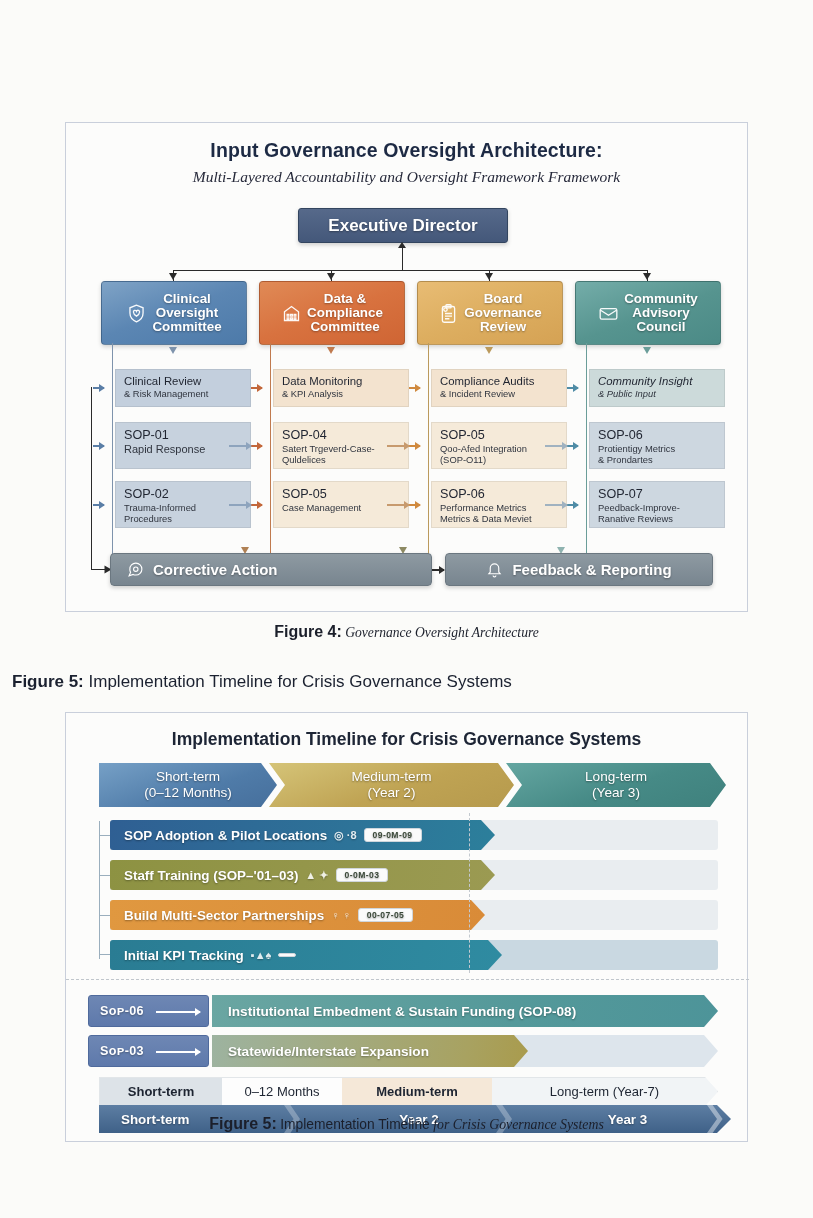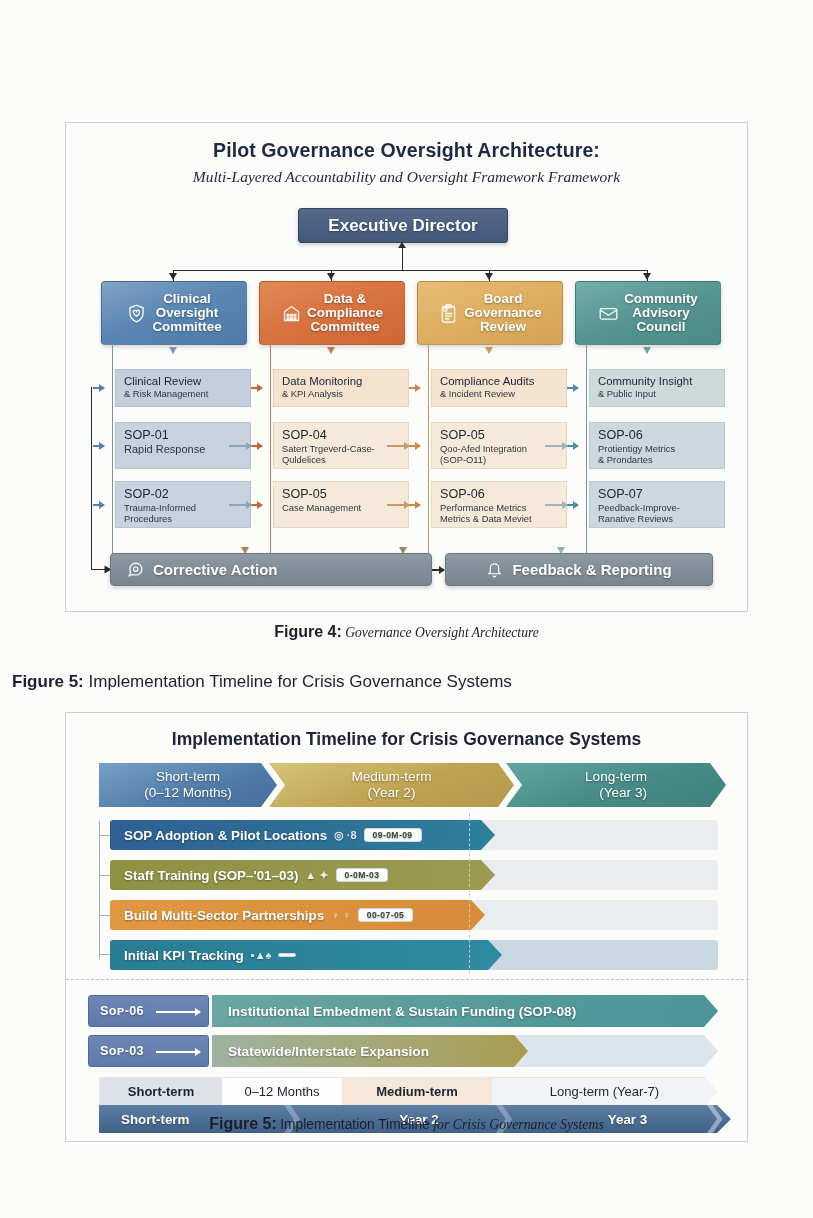--- a/index.html
+++ b/index.html
@@ -204,21 +204,21 @@
   }
   .footseg{height:100%;display:flex;align-items:center;justify-content:center;position:relative;}
 </style>
 </head>
 <body>
 
 <div class="page">
 
   <div class="panel" id="fig4">
 
-    <div class="f4-title">Pilot Governance Oversight Architecture:</div>
+    <div class="f4-title">Input Governance Oversight Architecture:</div>
     <div class="f4-sub">Multi-Layered Accountability and Oversight Framework Framework</div>
 
     <div class="exec">
       <span>Executive Director</span>
     </div>
 
     <div class="connector vline" style="left:336px;top:125px;height:22px;"></div>
     <div class="uparrow" style="left:332px;top:119px;"></div>
     <div class="connector hline" style="left:107px;top:147px;width:474px;"></div>
     <div class="connector vline" style="left:107px;top:147px;height:11px;"></div>
@@ -279,21 +279,21 @@
       <div class="t2">&amp; Risk Management</div>
     </div>
     <div class="sub b-tan" style="left:198px;top:246px;height:38px;">
       <div class="t1">Data Monitoring</div>
       <div class="t2">&amp; KPI Analysis</div>
     </div>
     <div class="sub b-tan" style="left:356px;top:246px;height:38px;">
       <div class="t1">Compliance Audits</div>
       <div class="t2">&amp; Incident Review</div>
     </div>
-    <div class="sub b-teal" style="left:514px;top:246px;height:38px;">
+    <div class="sub b-teal" style="left:514px;top:246px;height:38px;font-style:italic;">
       <div class="t1">Community Insight</div>
       <div class="t2">&amp; Public Input</div>
     </div>
     <div class="rowarrow" style="left:27px;top:264px;width:11px;background:#5a7ea6;color:#5a7ea6;"></div>
     <div class="rowarrow" style="left:185px;top:264px;width:11px;background:#c3673a;color:#c3673a;"></div>
     <div class="rowarrow" style="left:343px;top:264px;width:11px;background:#d08a3f;color:#d08a3f;"></div>
     <div class="rowarrow" style="left:501px;top:264px;width:11px;background:#4f8ca6;color:#4f8ca6;"></div>
 
     <div class="sub b-blue2" style="left:40px;top:299px;height:47px;">
       <div class="sopid">SOP-01</div>
@@ -386,21 +386,21 @@
 
   <div class="panel" id="fig5">
     <div class="f5-title">Implementation Timeline for Crisis Governance Systems</div>
 
     <div class="phase chev" style="left:33px;width:178px;background:linear-gradient(160deg,#76a0c6 0%,#4f7ba8 60%,#466f9c 100%);">
       <div><span>Short-term</span><br><span>(0–12 Months)</span></div>
     </div>
     <div class="phase chev-in" style="left:203px;width:245px;background:linear-gradient(160deg,#d5c478 0%,#bfa353 55%,#b69a4d 100%);">
       <div><span>Medium-term</span><br><span>(Year 2)</span></div>
     </div>
-    <div class="phase chev-in" style="left:440px;width:220px;background:linear-gradient(160deg,#64a6a1 0%,#468a86 55%,#3f817d 100%);text-align:right;">
+    <div class="phase chev-in" style="left:440px;width:220px;background:linear-gradient(160deg,#64a6a1 0%,#468a86 55%,#3f817d 100%);">
       <div><span>Long-term</span><br><span>(Year 3)</span></div>
     </div>
 
     <div class="bracket" style="left:33px;top:108px;height:138px;"></div>
     <div class="btick" style="left:33px;top:122px;"></div>
     <div class="btick" style="left:33px;top:162px;"></div>
     <div class="btick" style="left:33px;top:202px;"></div>
     <div class="btick" style="left:33px;top:241px;"></div>
 
     <div class="gtrack" style="left:44px;top:107px;width:608px;"></div>

